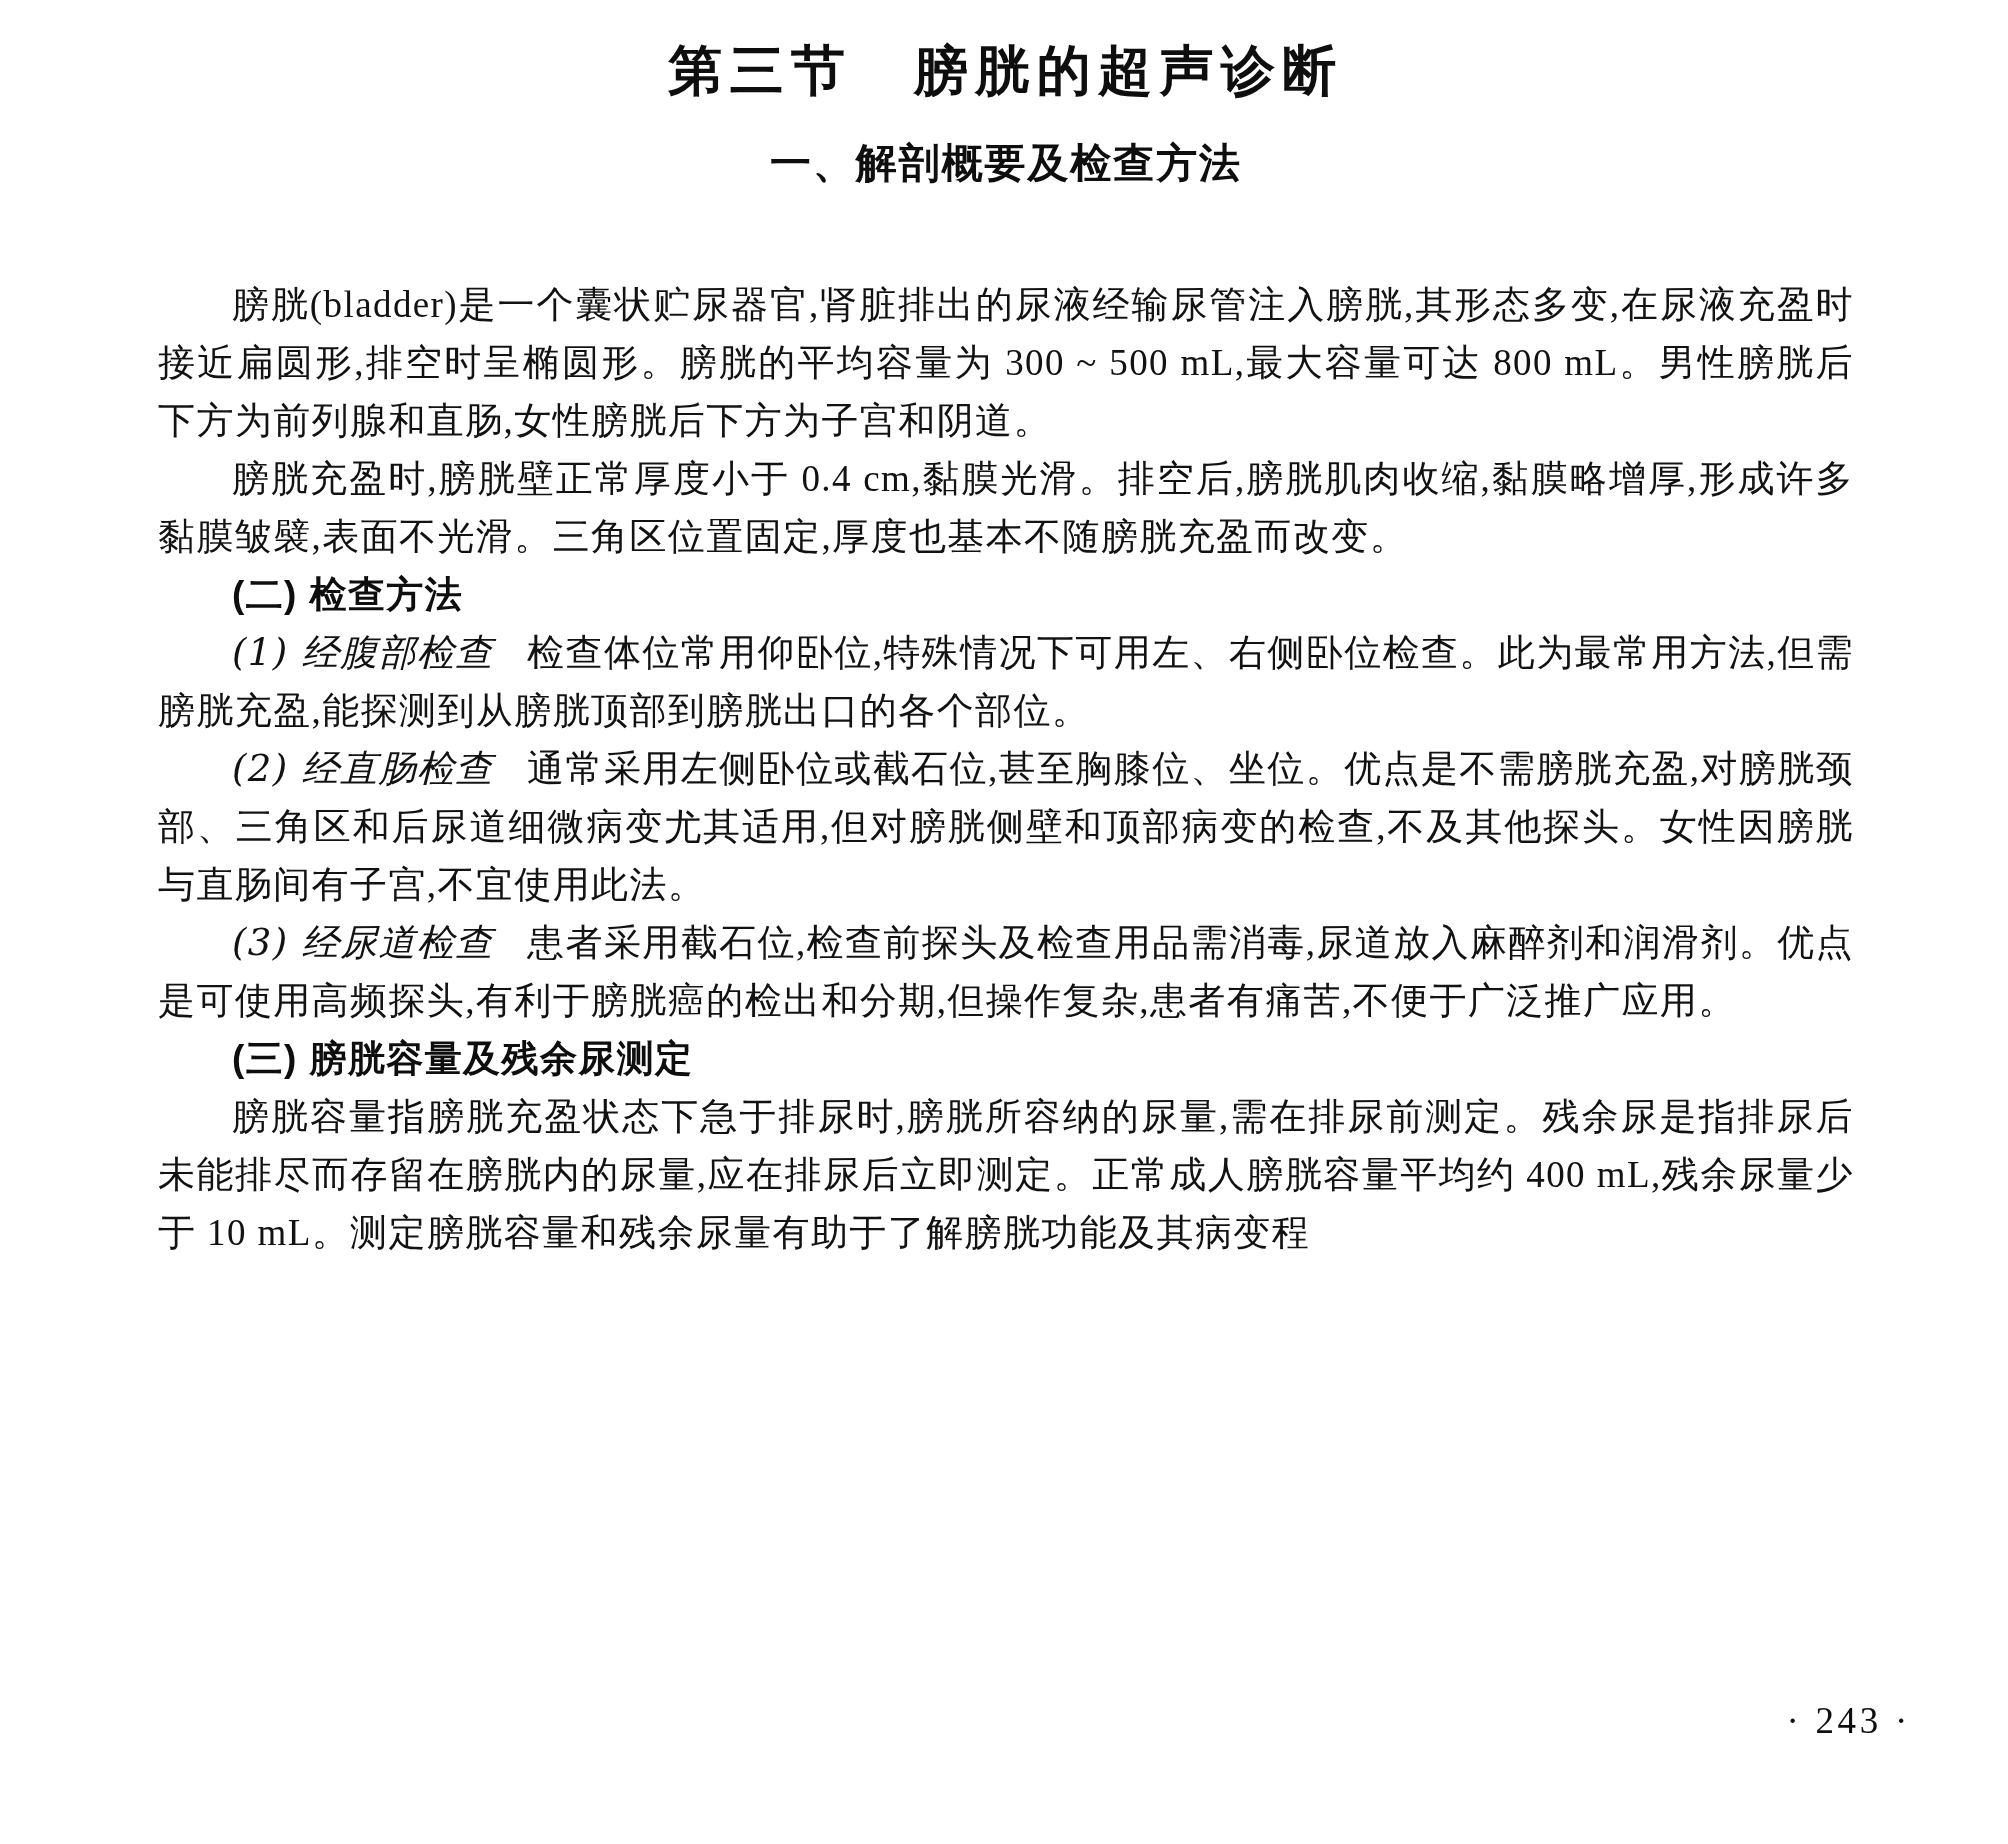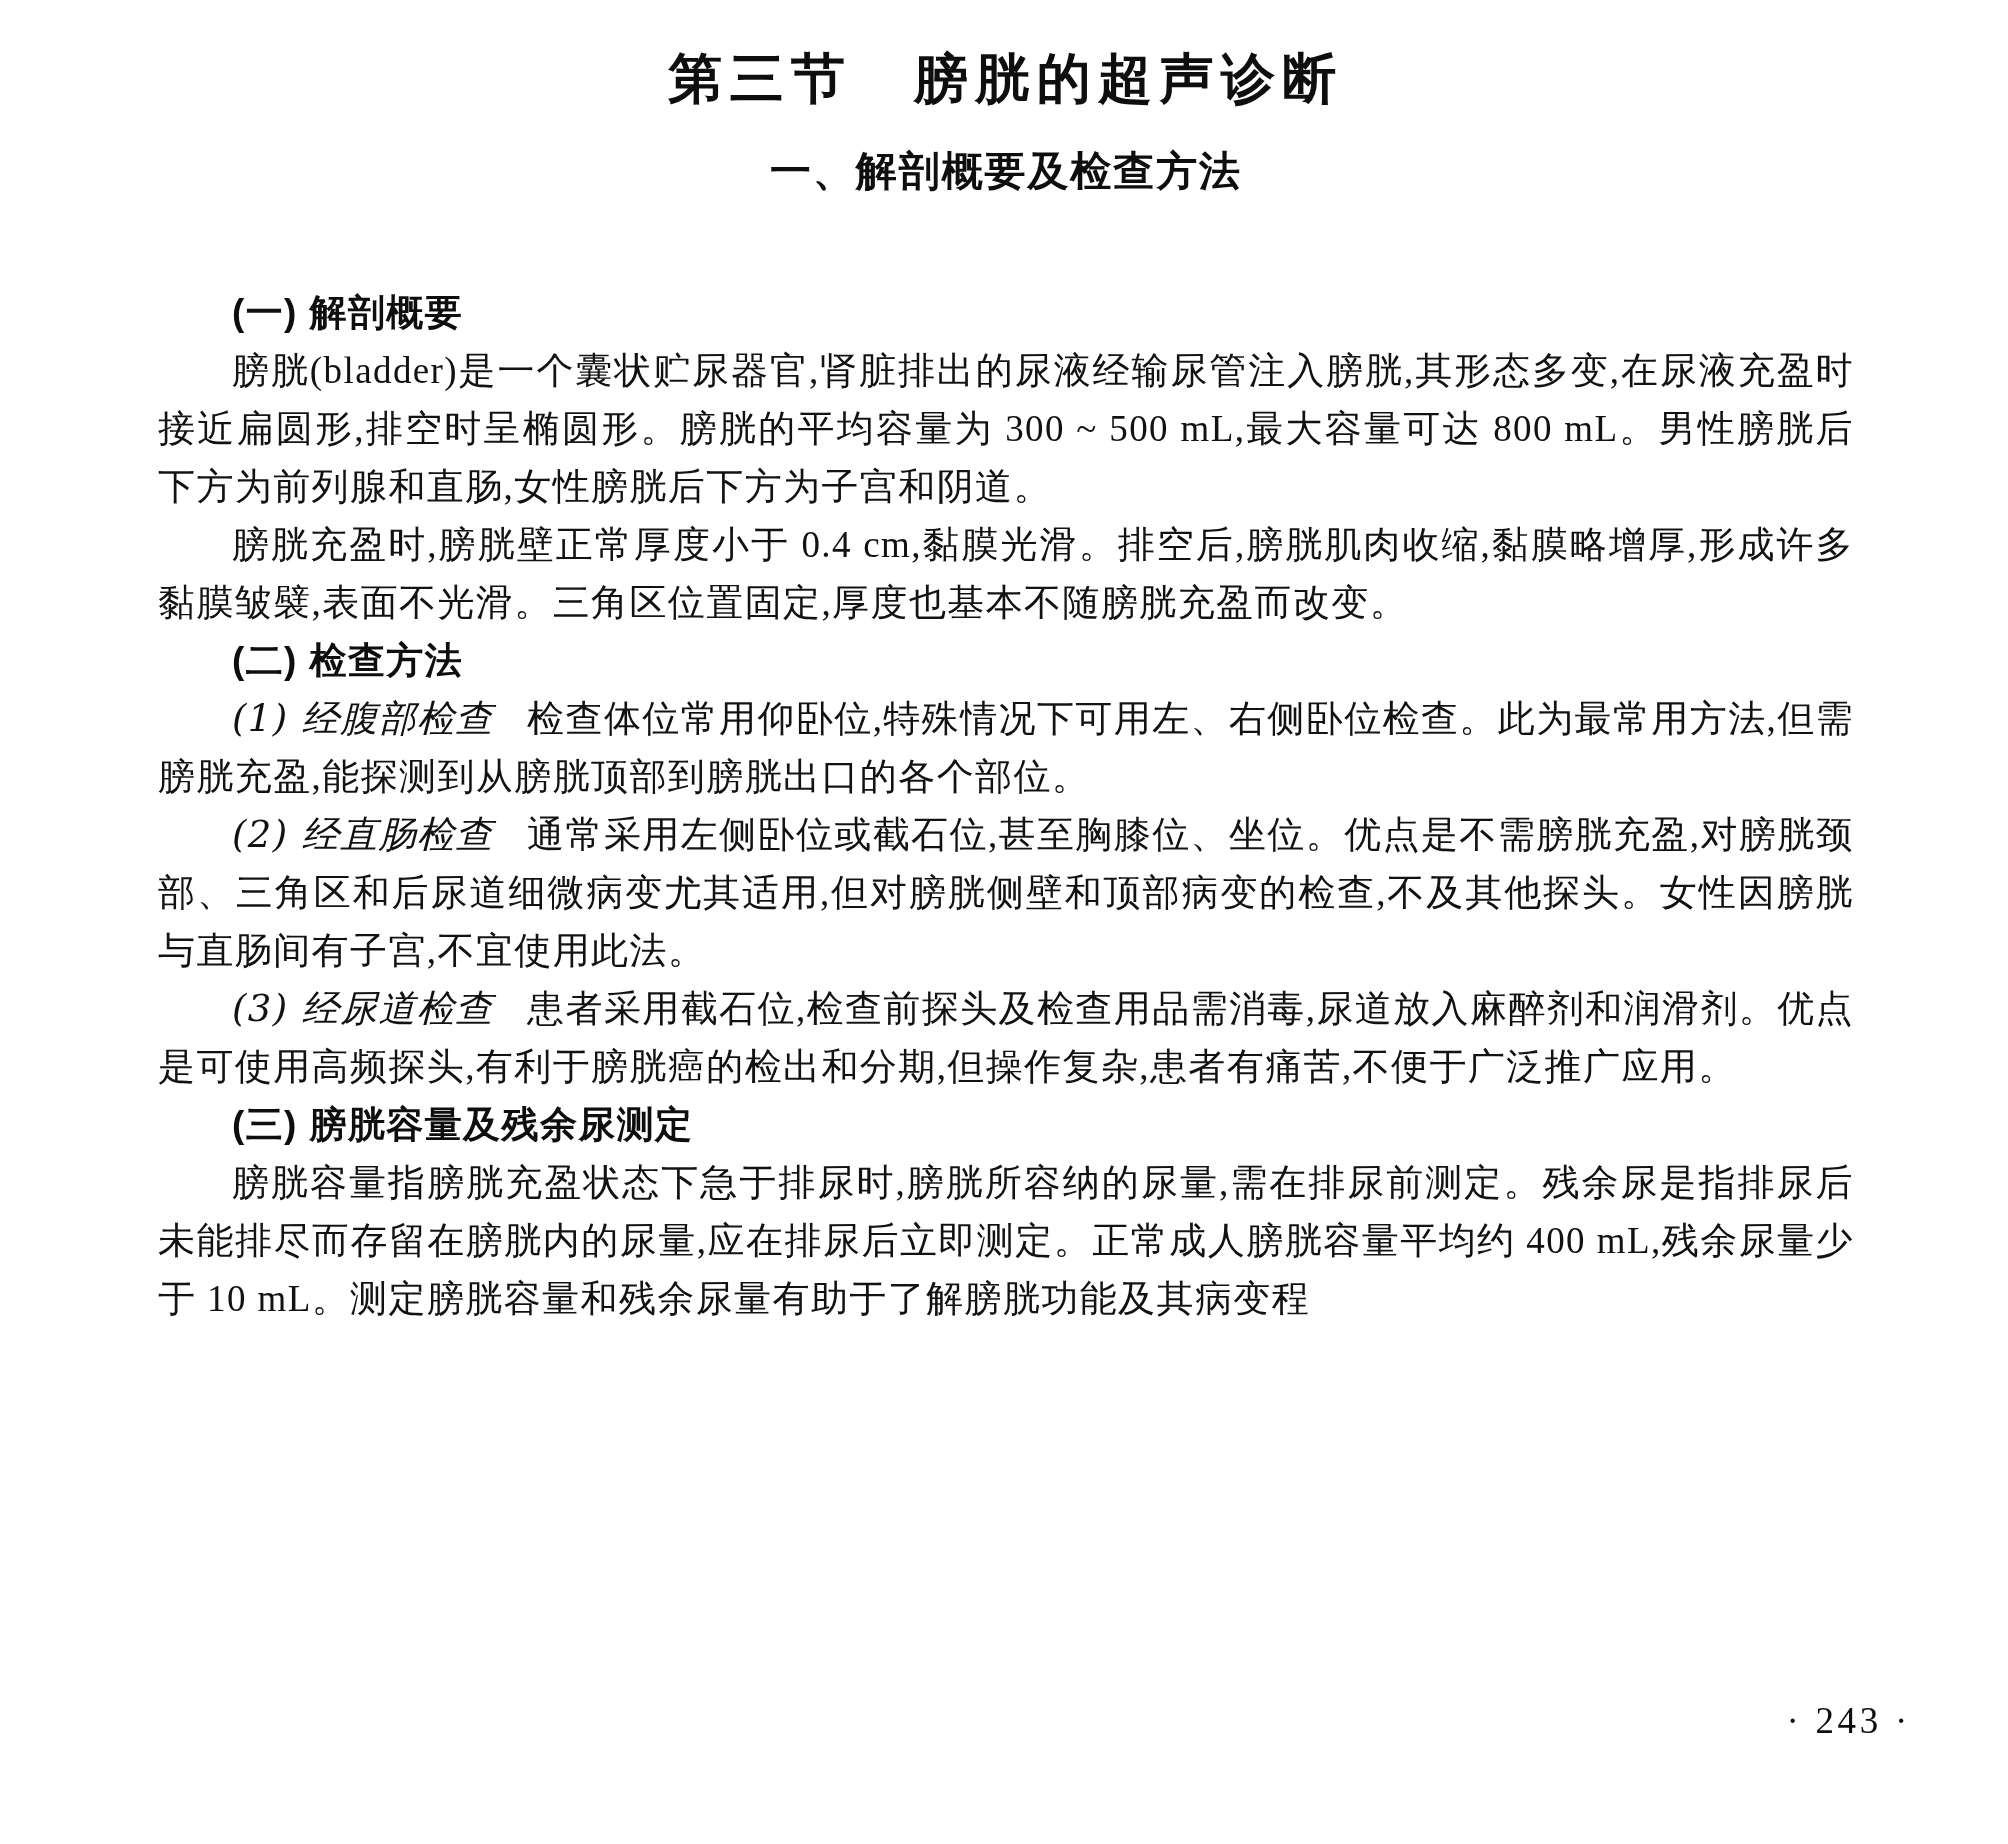--- a/index.html
+++ b/index.html
@@ -11,21 +11,21 @@
     width: 2008px;
     height: 1844px;
     position: relative;
     overflow: hidden;
     color: #121212;
     font-family: "Liberation Serif", "DejaVu Serif", serif;
   }
   .page {
     position: absolute;
     left: 158px;
-    top: 8px;
+    top: 0;
     width: 1696px;
     height: 1436px;
   }
   .title {
     margin: 35px 0 0 0;
     text-align: center;
     font-family: "DejaVu Serif", "Liberation Serif", serif;
     font-weight: 600;
     font-size: 54px;
     letter-spacing: 7.4px;
@@ -73,21 +73,20 @@
 <body>
 
 <div class="page">
 
   <h1 class="title">第三节　膀胱的超声诊断</h1>
 
   <h2 class="subtitle">一、解剖概要及检查方法</h2>
 
   <div class="bodytext">
 
-    <p class="heading">(一) 解剖概要</p>
 
     <p>膀胱(bladder)是一个囊状贮尿器官,肾脏排出的尿液经输尿管注入膀胱,其形态多变,在尿液充盈时接近扁圆形,排空时呈椭圆形。膀胱的平均容量为 300 ~ 500 mL,最大容量可达 800 mL。男性膀胱后下方为前列腺和直肠,女性膀胱后下方为子宫和阴道。</p>
 
 
     <p>膀胱充盈时,膀胱壁正常厚度小于 0.4 cm,黏膜光滑。排空后,膀胱肌肉收缩,黏膜略增厚,形成许多黏膜皱襞,表面不光滑。三角区位置固定,厚度也基本不随膀胱充盈而改变。</p>
 
     <p class="heading">(二) 检查方法</p>
 
     <p><span class="kai">(1) 经腹部检查</span><span>检查体位常用仰卧位,特殊情况下可用左、右侧卧位检查。此为最常用方法,但需膀胱充盈,能探测到从膀胱顶部到膀胱出口的各个部位。</span></p>
 

